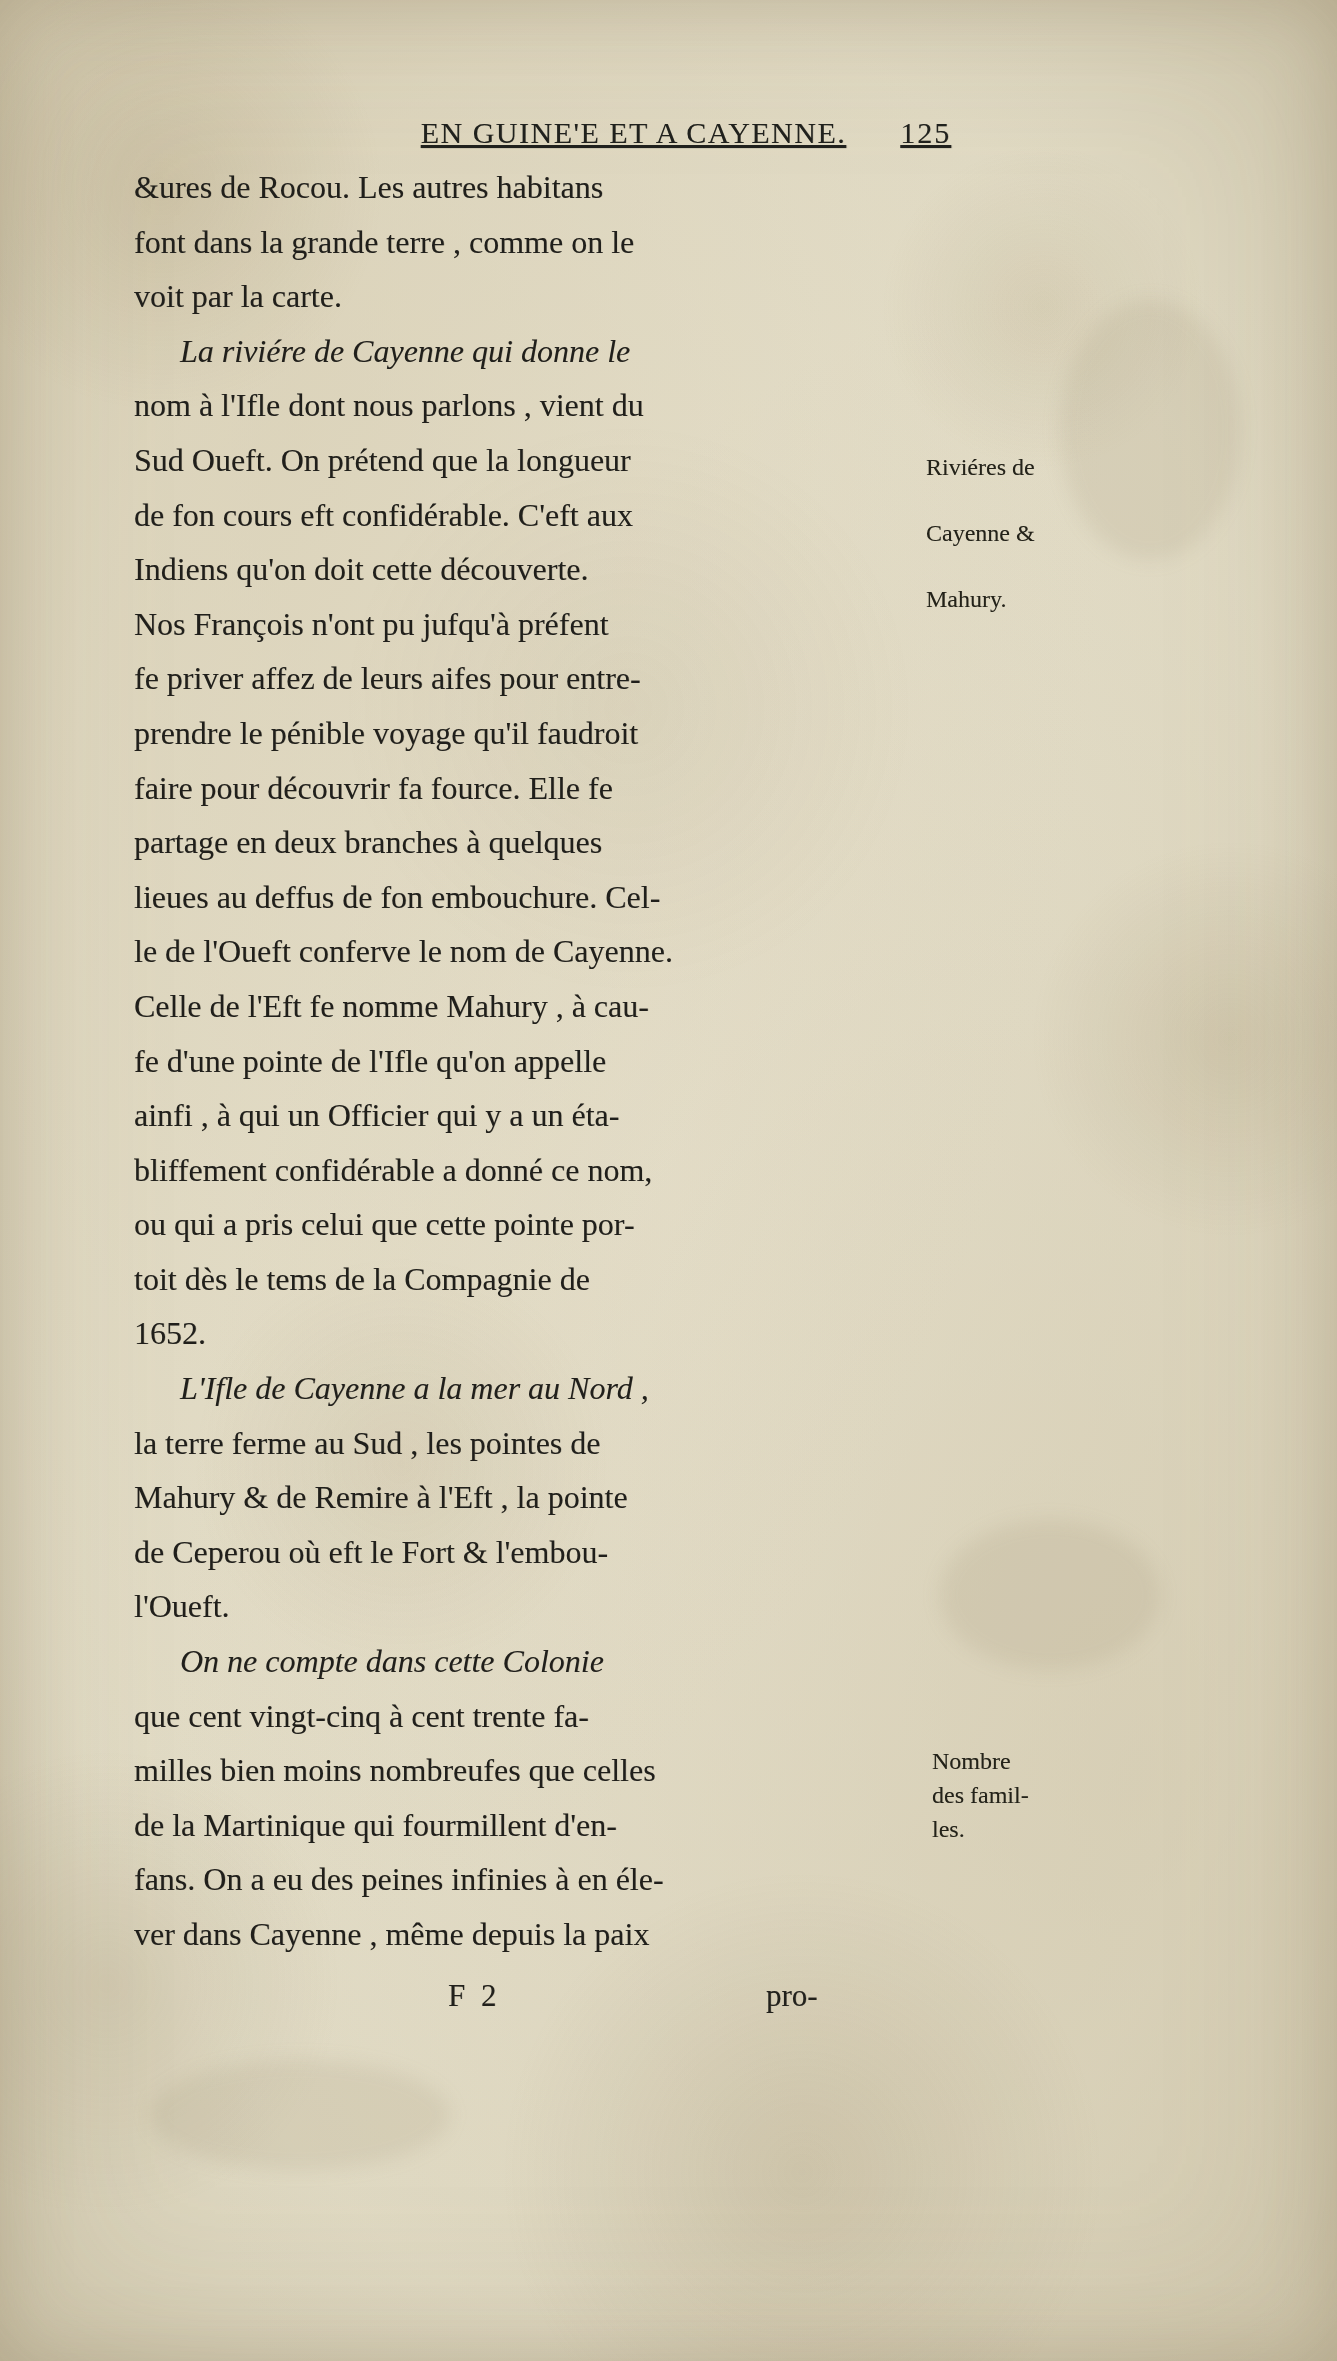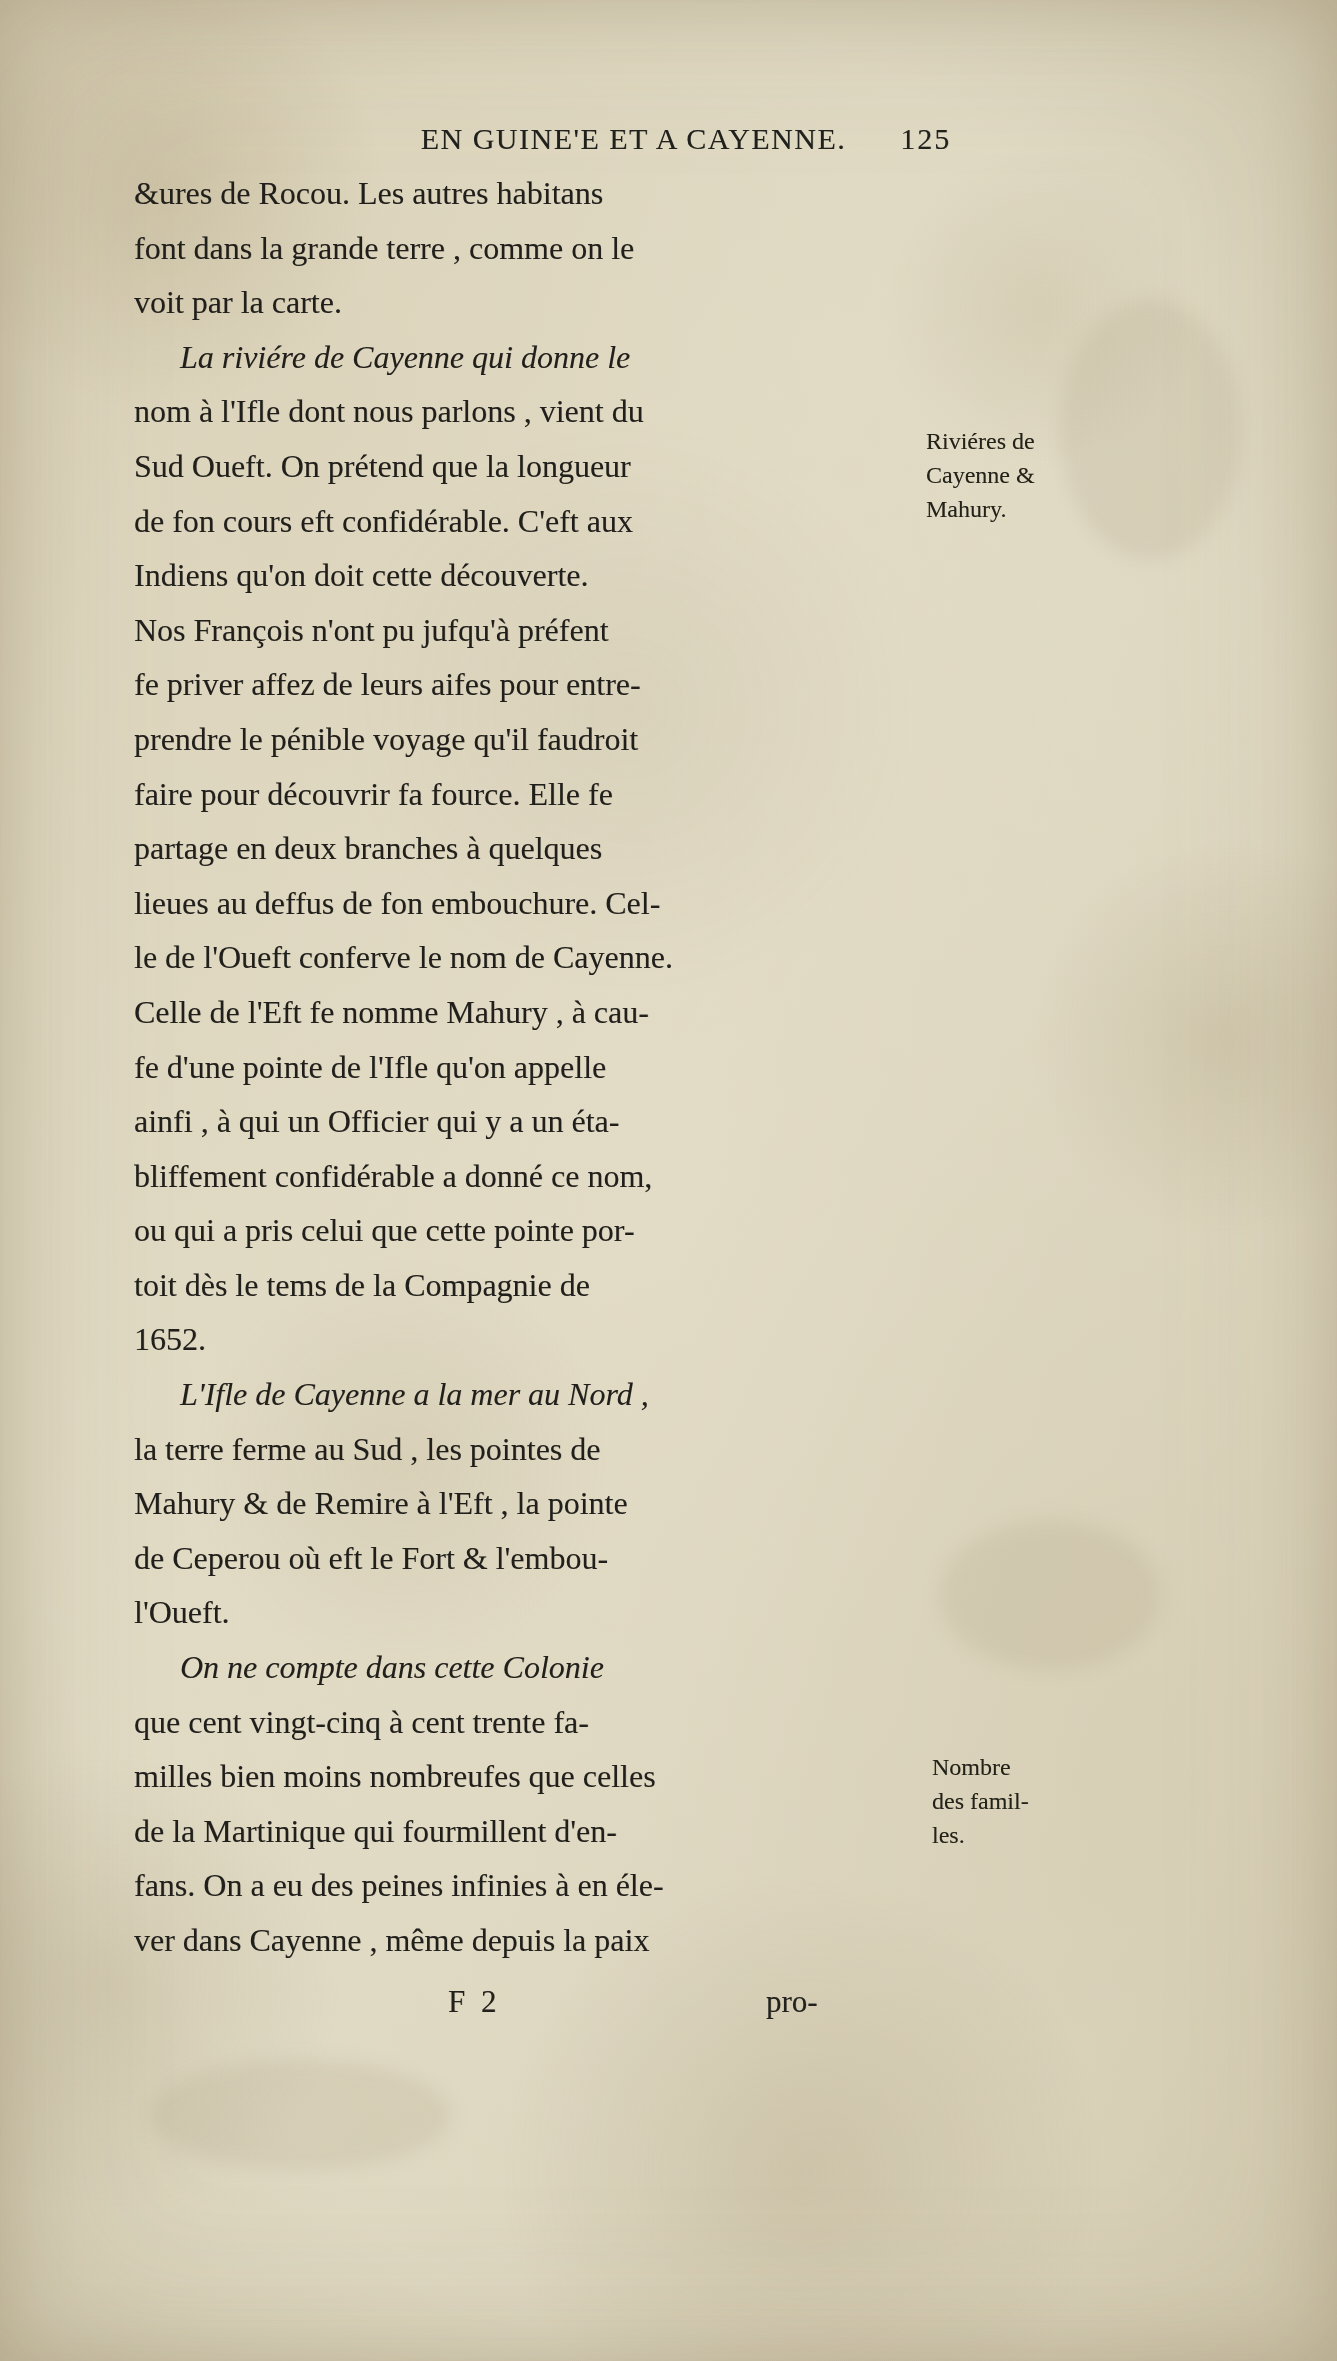--- a/index.html
+++ b/index.html
@@ -62,24 +62,25 @@
     z-index: 2;
   }
 
   
   .running-head {
     text-align: center;
     font-variant: small-caps;
     font-size: 30px;
     letter-spacing: 1.5px;
     color: #20211d;
-    margin: 6px 0 14px 0;
+    margin: 0 0 14px 0;
     padding-left: 30px;
     white-space: nowrap;
     text-shadow: 0.4px 0.3px 0 rgba(40,38,30,0.35);
+    text-decoration: underline;
   }
   .running-head .hd-num {
     margin-left: 54px;
     letter-spacing: 2px;
   }
 
   
   .body-col {
     width: 790px;
     position: relative;
@@ -97,21 +98,21 @@
   
   .marginal {
     position: absolute;
     font-size: 24px;
     line-height: 34px;
     color: #232219;
     white-space: nowrap;
     text-shadow: 0.3px 0.2px 0 rgba(45,42,34,0.3);
   }
   #note-rivieres { left: 800px; top: 0px; }
-  #note-rivieres .nl { display: block; }
+  #note-rivieres .nl { display: block; margin-top: 32px; }
   #note-nombre { left: 806px; top: 0px; }
   #note-nombre .nl { display: block; }
 
   
   .footer-row {
     position: relative;
     height: 52px;
     width: 790px;
     margin-top: 20px;
   }

